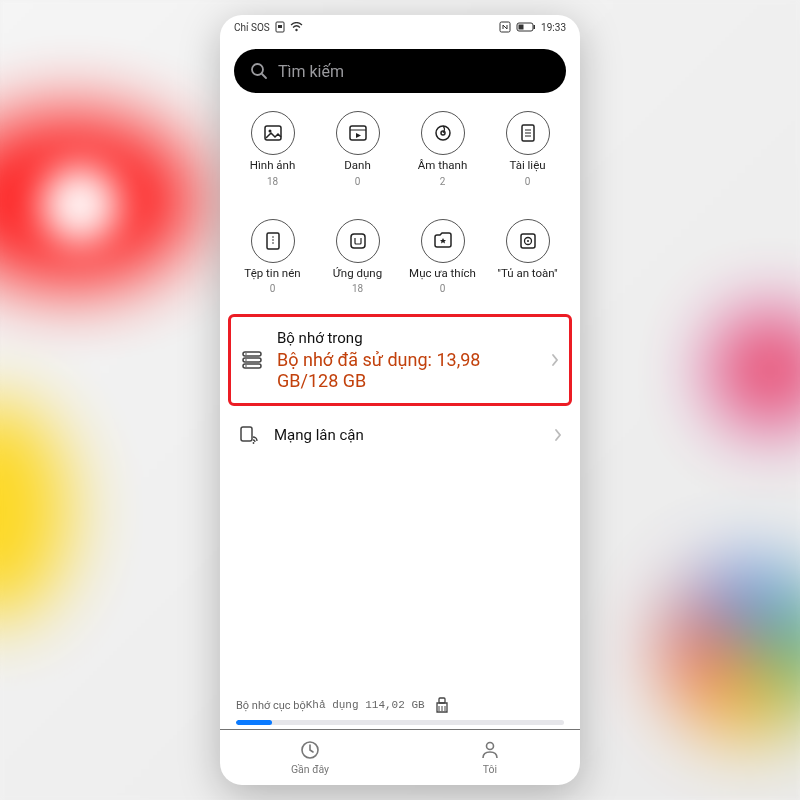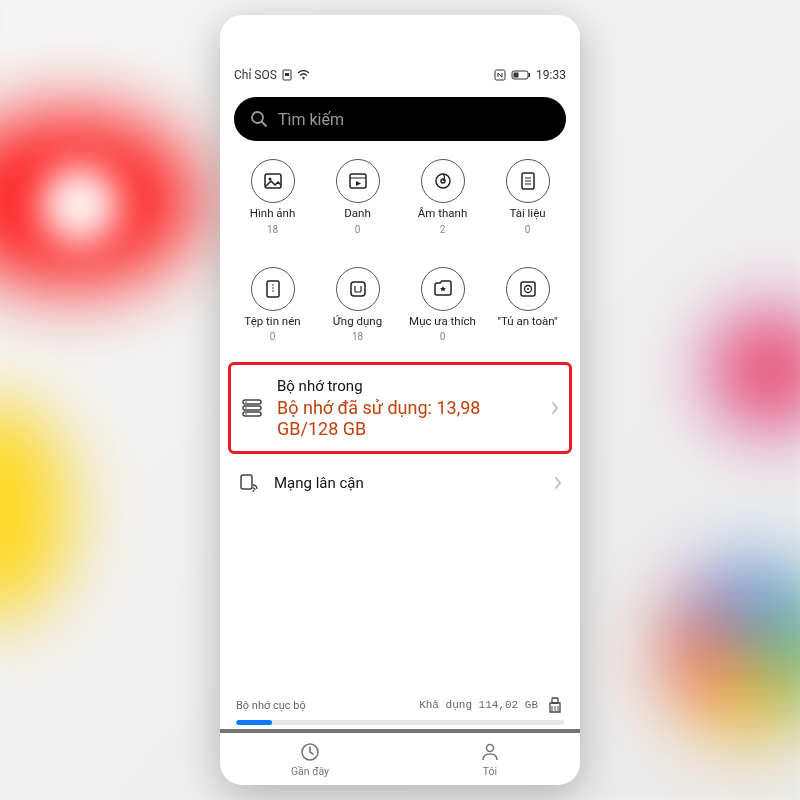--- a/index.html
+++ b/index.html
@@ -38,23 +38,22 @@
     display: flex;
     flex-direction: column;
   }
 
   .statusbar {
     height: 24px;
     display: flex;
     align-items: center;
     justify-content: space-between;
     padding: 0 14px;
-    font-size: 12px;
+    font-size: 10px;
     color: #333;
-    margin-top: 48px;
   }
   .statusbar .left, .statusbar .right { display: flex; align-items: center; gap: 5px; }
 
   .searchbar {
     margin: 10px 14px 14px;
     height: 44px;
     background: #000000;
     border-radius: 22px;
     display: flex;
     align-items: center;
@@ -108,21 +107,21 @@
     padding: 12px 10px;
   }
 
   .spacer { flex: 1; }
 
   .storage-bar-section {
     padding: 8px 16px 4px;
   }
   .storage-bar-top {
     display: flex;
-    justify-content: space-between;
+    justify-content: flex-start;
     align-items: center;
     font-size: 11px;
     color: #666;
     margin-top: 20px;
   }
   .storage-bar-top .clean { color: #444; }
   .progress {
     margin-top: 6px;
     height: 5px;
     background: #e6e6ea;
@@ -131,21 +130,21 @@
   }
   .progress .fill {
     height: 100%;
     width: 11%;
     background: #0a7aff;
     border-radius: 3px;
   }
 
   .bottom-nav {
     height: 56px;
-    border-top: 4px solid #737373;
+    border-top: 1px solid #737373;
     display: flex;
   }
   .nav-item {
     flex: 1;
     display: flex;
     flex-direction: column;
     align-items: center;
     justify-content: center;
     gap: 2px;
     color: #777;

